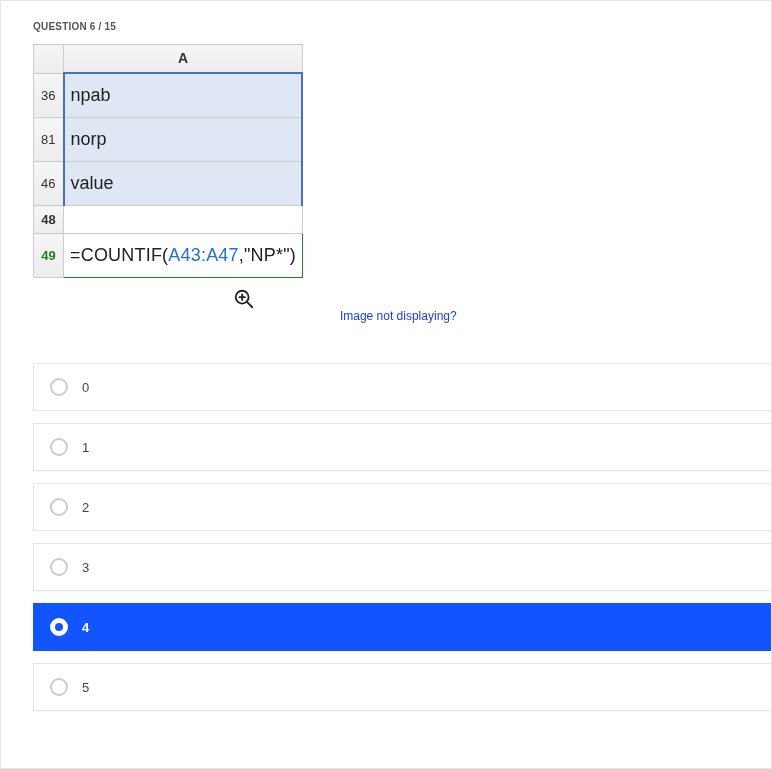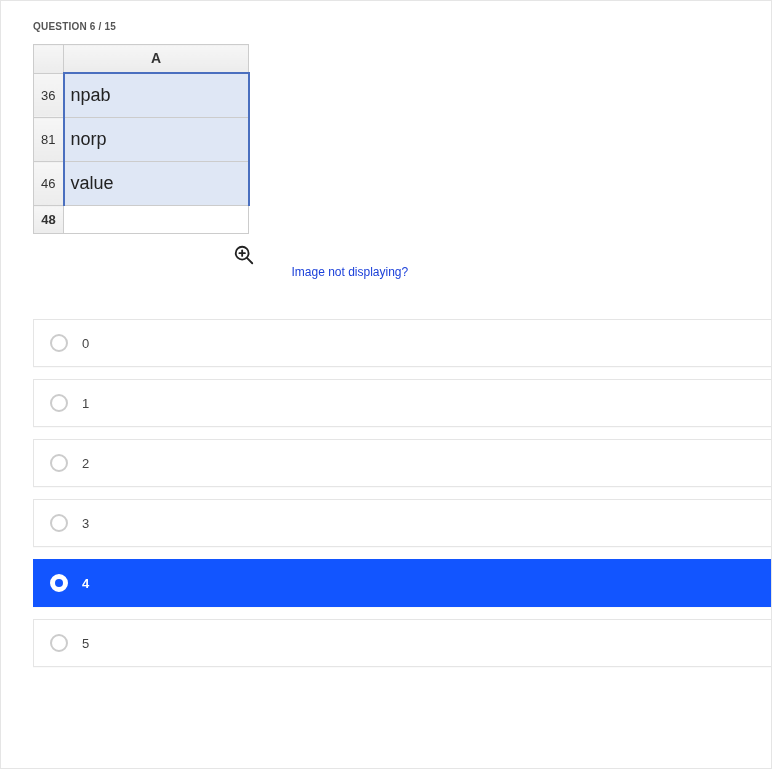--- a/index.html
+++ b/index.html
@@ -176,20 +176,26 @@
         <td class="cell sel-cell sel-left sel-right">norp</td>
       </tr>
       <tr>
         <th class="rowhead sel-row">46</th>
         <td class="cell sel-cell sel-left sel-right">value</td>
       </tr>
       <tr>
         <th class="rowhead">48</th>
         <td class="cell"></td>
       </tr>
+      <tr>
+        <th class="rowhead formula-row">49</th>
+        <td class="cell formula-cell">
+          <span class="formula-text"><span>=COUNTIF(</span><span class="formula-ref">A43:A47</span><span>,"NP*")</span></span>
+        </td>
+      </tr>
     </tbody>
       </table>
 
     <svg class="zoom-icon" viewBox="0 0 24 24">
       <circle cx="10" cy="10" r="7" fill="none" stroke="#222" stroke-width="2"></circle>
       <line x1="15.2" y1="15.2" x2="21" y2="21" stroke="#222" stroke-width="2" stroke-linecap="round"></line>
       <line x1="10" y1="7" x2="10" y2="13" stroke="#222" stroke-width="2" stroke-linecap="round"></line>
       <line x1="7" y1="10" x2="13" y2="10" stroke="#222" stroke-width="2" stroke-linecap="round"></line>
     </svg>
   </div>

